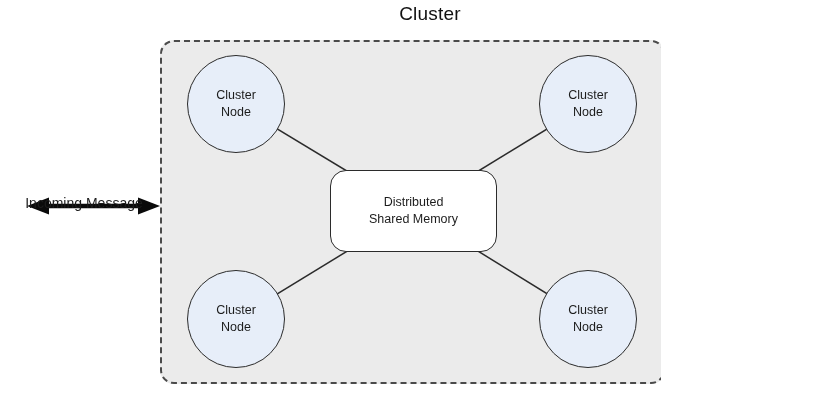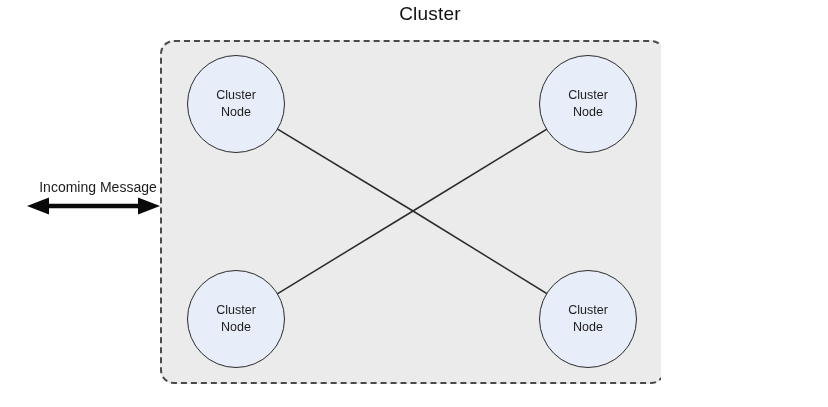--- a/index.html
+++ b/index.html
@@ -85,21 +85,21 @@
   .msg-label {
     position: absolute;
     top: 179px;
     width: 156px;
     text-align: center;
     font-size: 14px;
     color: #1c1c1c;
     z-index: 3;
     white-space: nowrap;
   }
-  .msg-label-left  { left: 20px; }
+  .msg-label-left  { left: 6px; margin-top: 16px; }
   .msg-label-right { left: 660px; }
   .wire  { stroke: #2b2b2b; stroke-width: 1.5; }
   .arrow-shaft { stroke: #0a0a0a; stroke-width: 4.5; }
   .arrow-head  { fill: #0a0a0a; }
 </style>
 </head>
 <body>
 
 <div class="canvas">
 
@@ -132,17 +132,19 @@
 
   <div class="node-circle node-tr">Cluster
 Node</div>
 
   <div class="node-circle node-bl">Cluster
 Node</div>
 
   <div class="node-circle node-br">Cluster
 Node</div>
 
+  <div class="memory-box">Distributed
+Shared Memory</div>
 
   <div class="msg-label msg-label-left">Incoming Message</div>
 
 
 </div>
 
 </body></html>

